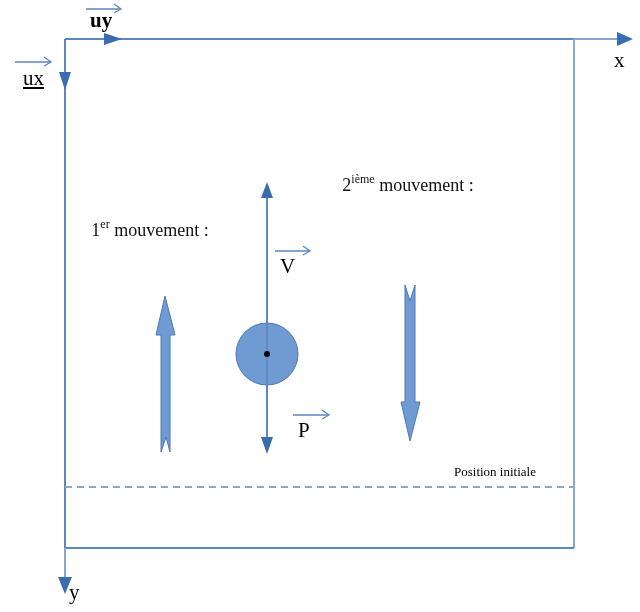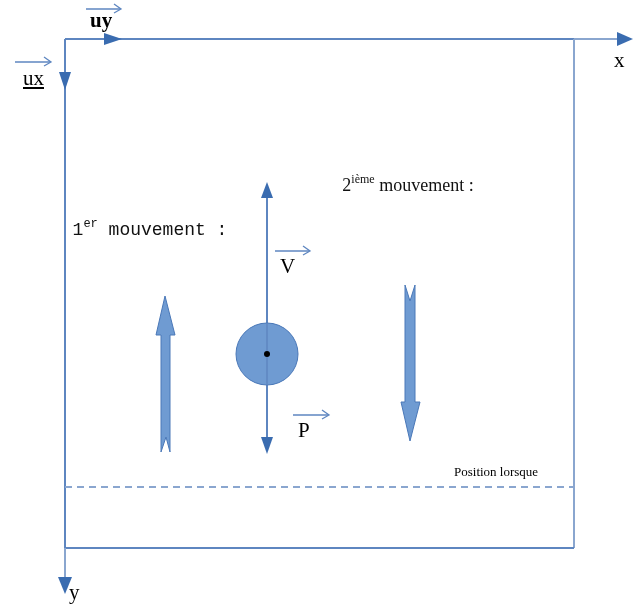--- a/index.html
+++ b/index.html
@@ -77,21 +77,21 @@
 </svg>
 
 <div class="lbl axis-lbl" style="left:614px; top:50px;">x</div>
 <div class="lbl axis-lbl" style="left:69px; top:582px;">y</div>
 <div class="lbl axis-lbl" style="left:23px; top:68px;text-decoration:underline;">ux</div>
 <div class="lbl axis-lbl" style="left:90px; top:10px;font-weight:bold;">uy</div>
 
 <div class="lbl axis-lbl" style="left:280px; top:256px;">V</div>
 <div class="lbl axis-lbl" style="left:298px; top:420px;">P</div>
 
-<div class="txt-block" style="left:70px; top:218px; width:160px;font-family:Liberation Mono, monospace;">
+<div class="txt-block" style="left:70px; top:218px; width:160px;">
   <div><span>1</span><sup>er</sup><span> mouvement :</span></div>
 </div>
 
 <div class="txt-block" style="left:312px; top:173px; width:192px;">
   <div><span>2</span><sup>ième</sup><span> mouvement :</span></div>
 </div>
 
-<div class="lbl small" style="left:454px; top:465px;">Position lorsque</div>
+<div class="lbl small" style="left:454px; top:465px;">Position initiale</div>
 
 </body></html>

